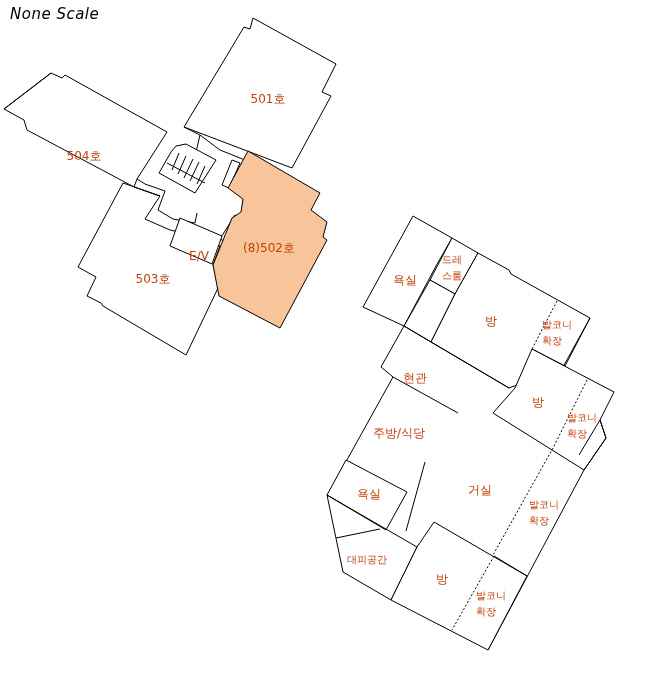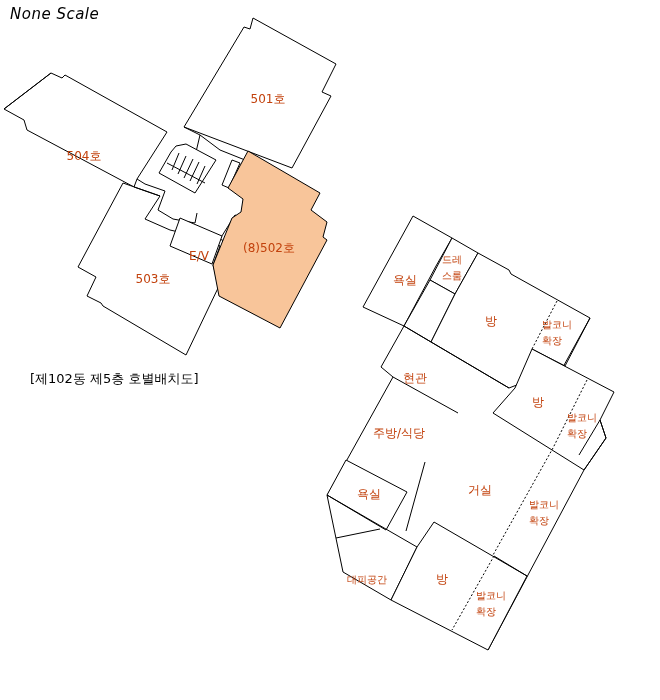--- a/index.html
+++ b/index.html
@@ -88,35 +88,34 @@
 
   
   <div class="scale-note">None Scale</div>
 
   
   <div class="lbl" style="left:84px;top:156px;">504호</div>
   <div class="lbl" style="left:268px;top:99px;">501호</div>
   <div class="lbl" style="left:140px;top:279px;margin-left:13px;">503호</div>
   <div class="lbl" style="left:269px;top:248px;">(8)502호</div>
   <div class="lbl" style="left:199px;top:244px;margin-top:12px;">E/V</div>
-  <div class="caption" style="left:30px;top:370px;">[제102동 제5층 호별배치도]</div>
 
   
   <div class="lbl" style="left:405px;top:280px;">욕실</div>
   <div class="lbl small" style="left:452px;top:268px;white-space:pre;">드레
 스룸</div>
   <div class="lbl" style="left:491px;top:321px;">방</div>
   <div class="lbl small" style="left:557px;top:333px;white-space:pre;">발코니
 확장</div>
   <div class="lbl" style="left:415px;top:378px;font-family:Liberation Serif, serif;">현관</div>
   <div class="lbl" style="left:538px;top:402px;">방</div>
   <div class="lbl small" style="left:582px;top:426px;white-space:pre;">발코니
 확장</div>
   <div class="lbl" style="left:399px;top:433px;">주방/식당</div>
   <div class="lbl" style="left:480px;top:490px;">거실</div>
   <div class="lbl" style="left:369px;top:494px;">욕실</div>
   <div class="lbl small" style="left:544px;top:513px;white-space:pre;">발코니
 확장</div>
-  <div class="lbl small" style="left:367px;top:560px;margin-top:20px;">대피공간</div>
+  <div class="lbl small" style="left:367px;top:560px;">대피공간</div>
   <div class="lbl" style="left:442px;top:579px;">방</div>
   <div class="lbl small" style="left:491px;top:604px;white-space:pre;">발코니
 확장</div>
 </div>
 
 </body></html>

